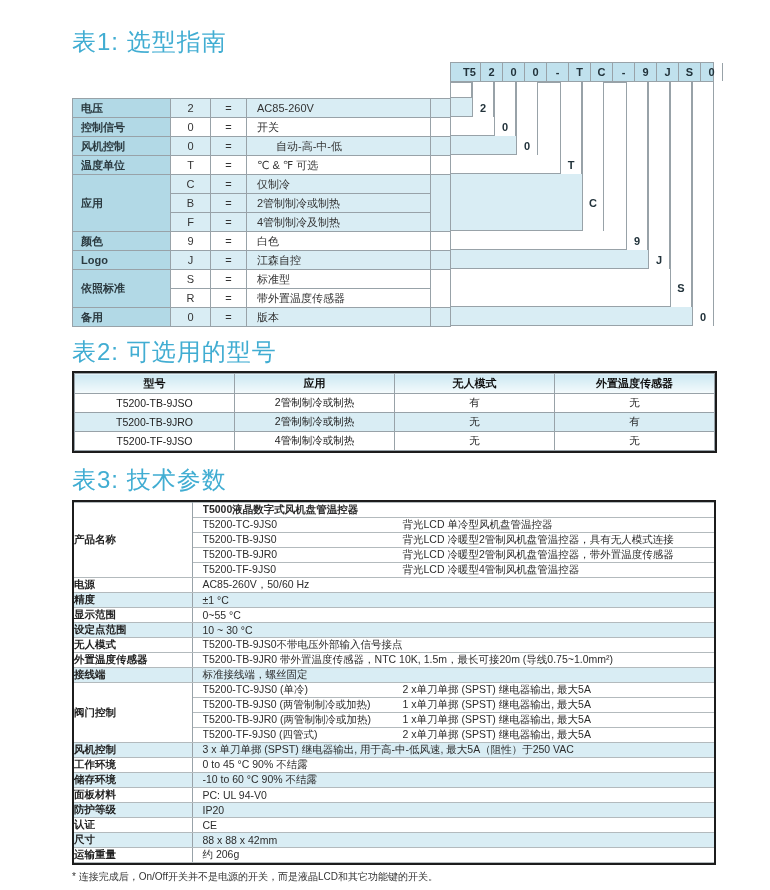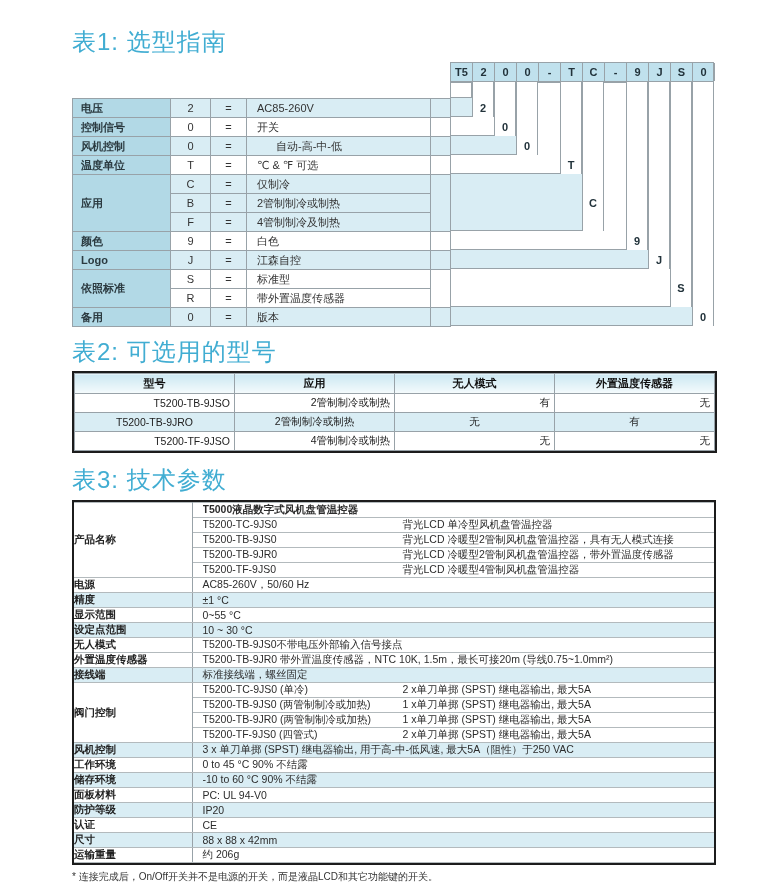--- a/index.html
+++ b/index.html
@@ -23,35 +23,35 @@
   #table1 td.desc{padding-left:10px;}
   #table1 td.blue{background:var(--stripe,#d9edf4);}
   #table1 td.white{background:#ffffff;}
   
   #ladder{position:absolute;left:450px;top:62px;width:264px;height:264px;}
   .lad-rect,.lad-strip,.lad-char,.lad-hcell,.lad-header{position:absolute;box-sizing:border-box;}
   .lad-rect{border:1px solid #98a2a8;}
   .lad-strip{background:#fff;border-left:1px solid #98a2a8;border-right:1px solid #98a2a8;}
   .lad-header{left:0;top:0;width:264px;height:20px;background:var(--ladhdr,#c0e1ed);border:1px solid #98a2a8;}
   .lad-hcell{top:0;height:18px;border-right:1px solid #98a2a8;display:flex;align-items:center;justify-content:center;
-    font-size:11px;font-weight:bold;color:#22333b;}
+    font-size:11px;font-weight:bold;color:#22333b;margin-left:8px;}
   .lad-char{display:flex;align-items:center;justify-content:center;font-size:11px;font-weight:bold;color:#22333b;}
   
   #table2-wrap{position:absolute;left:72px;top:371px;border:2px solid #1c1c1c;}
   #table2{border-collapse:collapse;table-layout:fixed;width:640px;}
   #table2 td,#table2 th{
     border:1px solid #98a2a8;height:19px;padding:0 4px;font-size:10.5px;text-align:center;
     box-sizing:border-box;overflow:hidden;white-space:nowrap;color:#222;
   }
   #table2 th{
     font-size:11px;font-weight:bold;height:20px;color:#111;
     background:linear-gradient(180deg,#cde8f2 0%,#eef8fb 85%,#f7fcfd 100%);
   }
   #table2 tr.blue td{background:var(--stripe,#d9edf4);}
-  #table2 tr.white td{background:#fff;text-align:right;}
+  #table2 tr.white td{background:#fff;}
   
   #table3-wrap{position:absolute;left:72px;top:500px;border:2px solid #1c1c1c;}
   #table3{border-collapse:collapse;table-layout:fixed;width:640px;}
   #table3 td{
     border-top:1px solid #b3babd;border-bottom:1px solid #b3babd;height:15px;padding:0;
     font-size:10.5px;box-sizing:border-box;overflow:hidden;white-space:nowrap;color:#2c2c2c;
   }
   #table3 td.lbl{font-weight:bold;padding-left:0;border-right:1px solid #98a2a8;color:#222;}
   #table3 td.val{padding-left:10px;}
   #table3 td.blue{background:var(--stripe,#d9edf4);}

